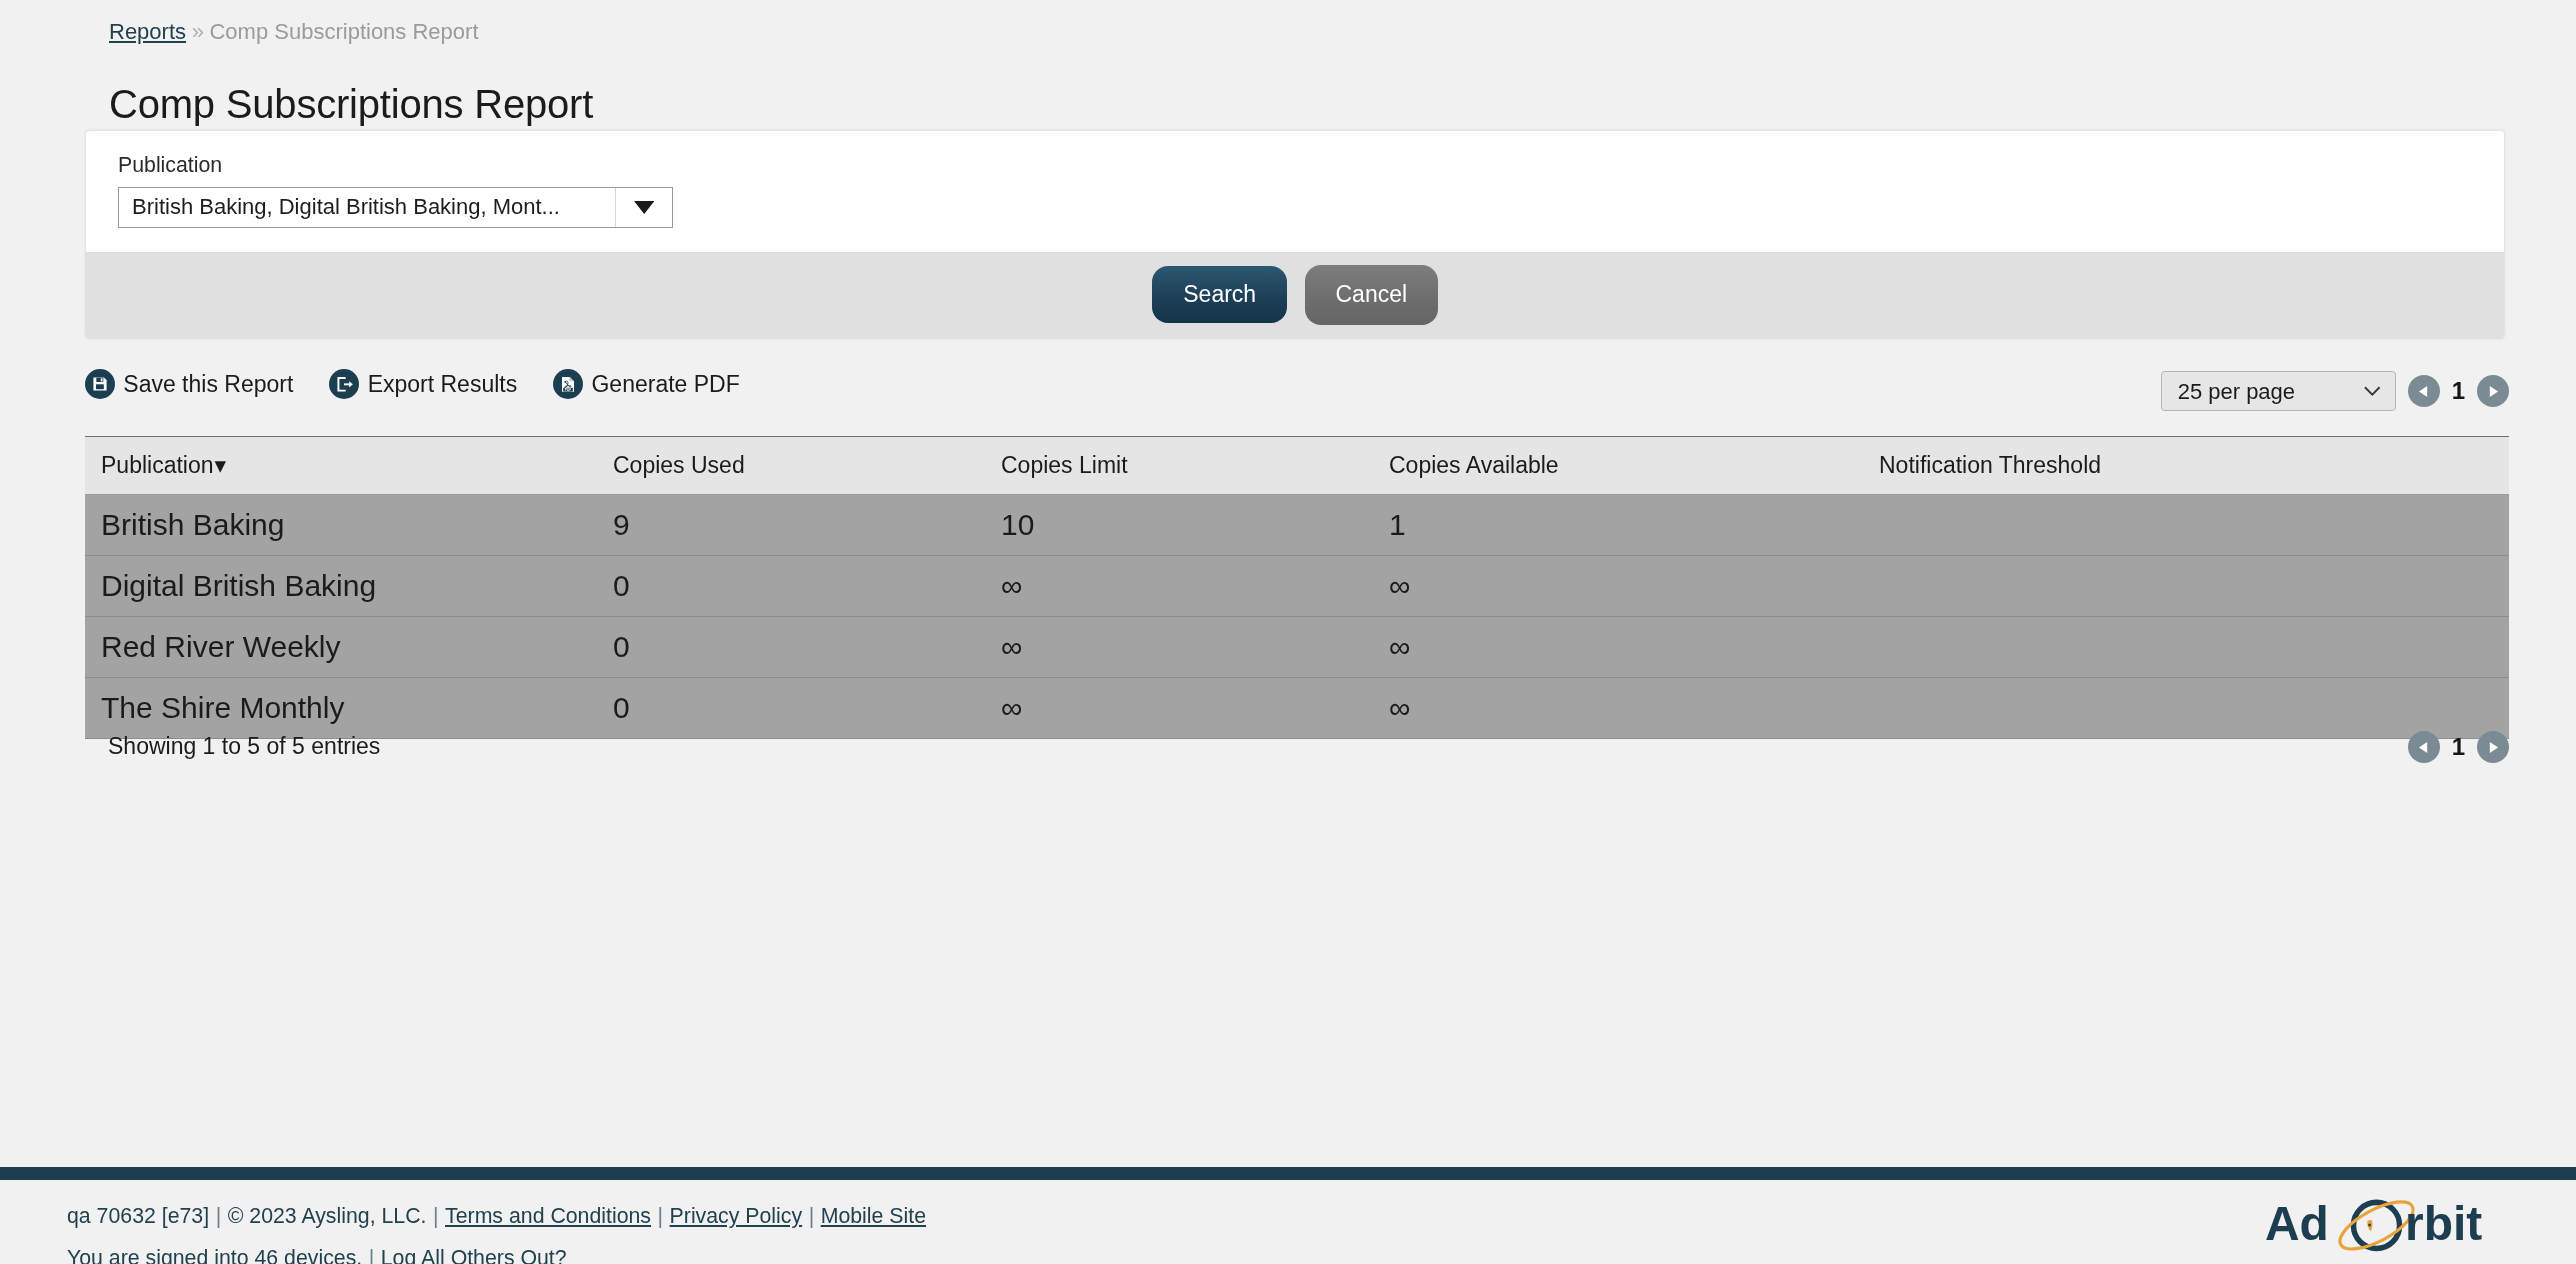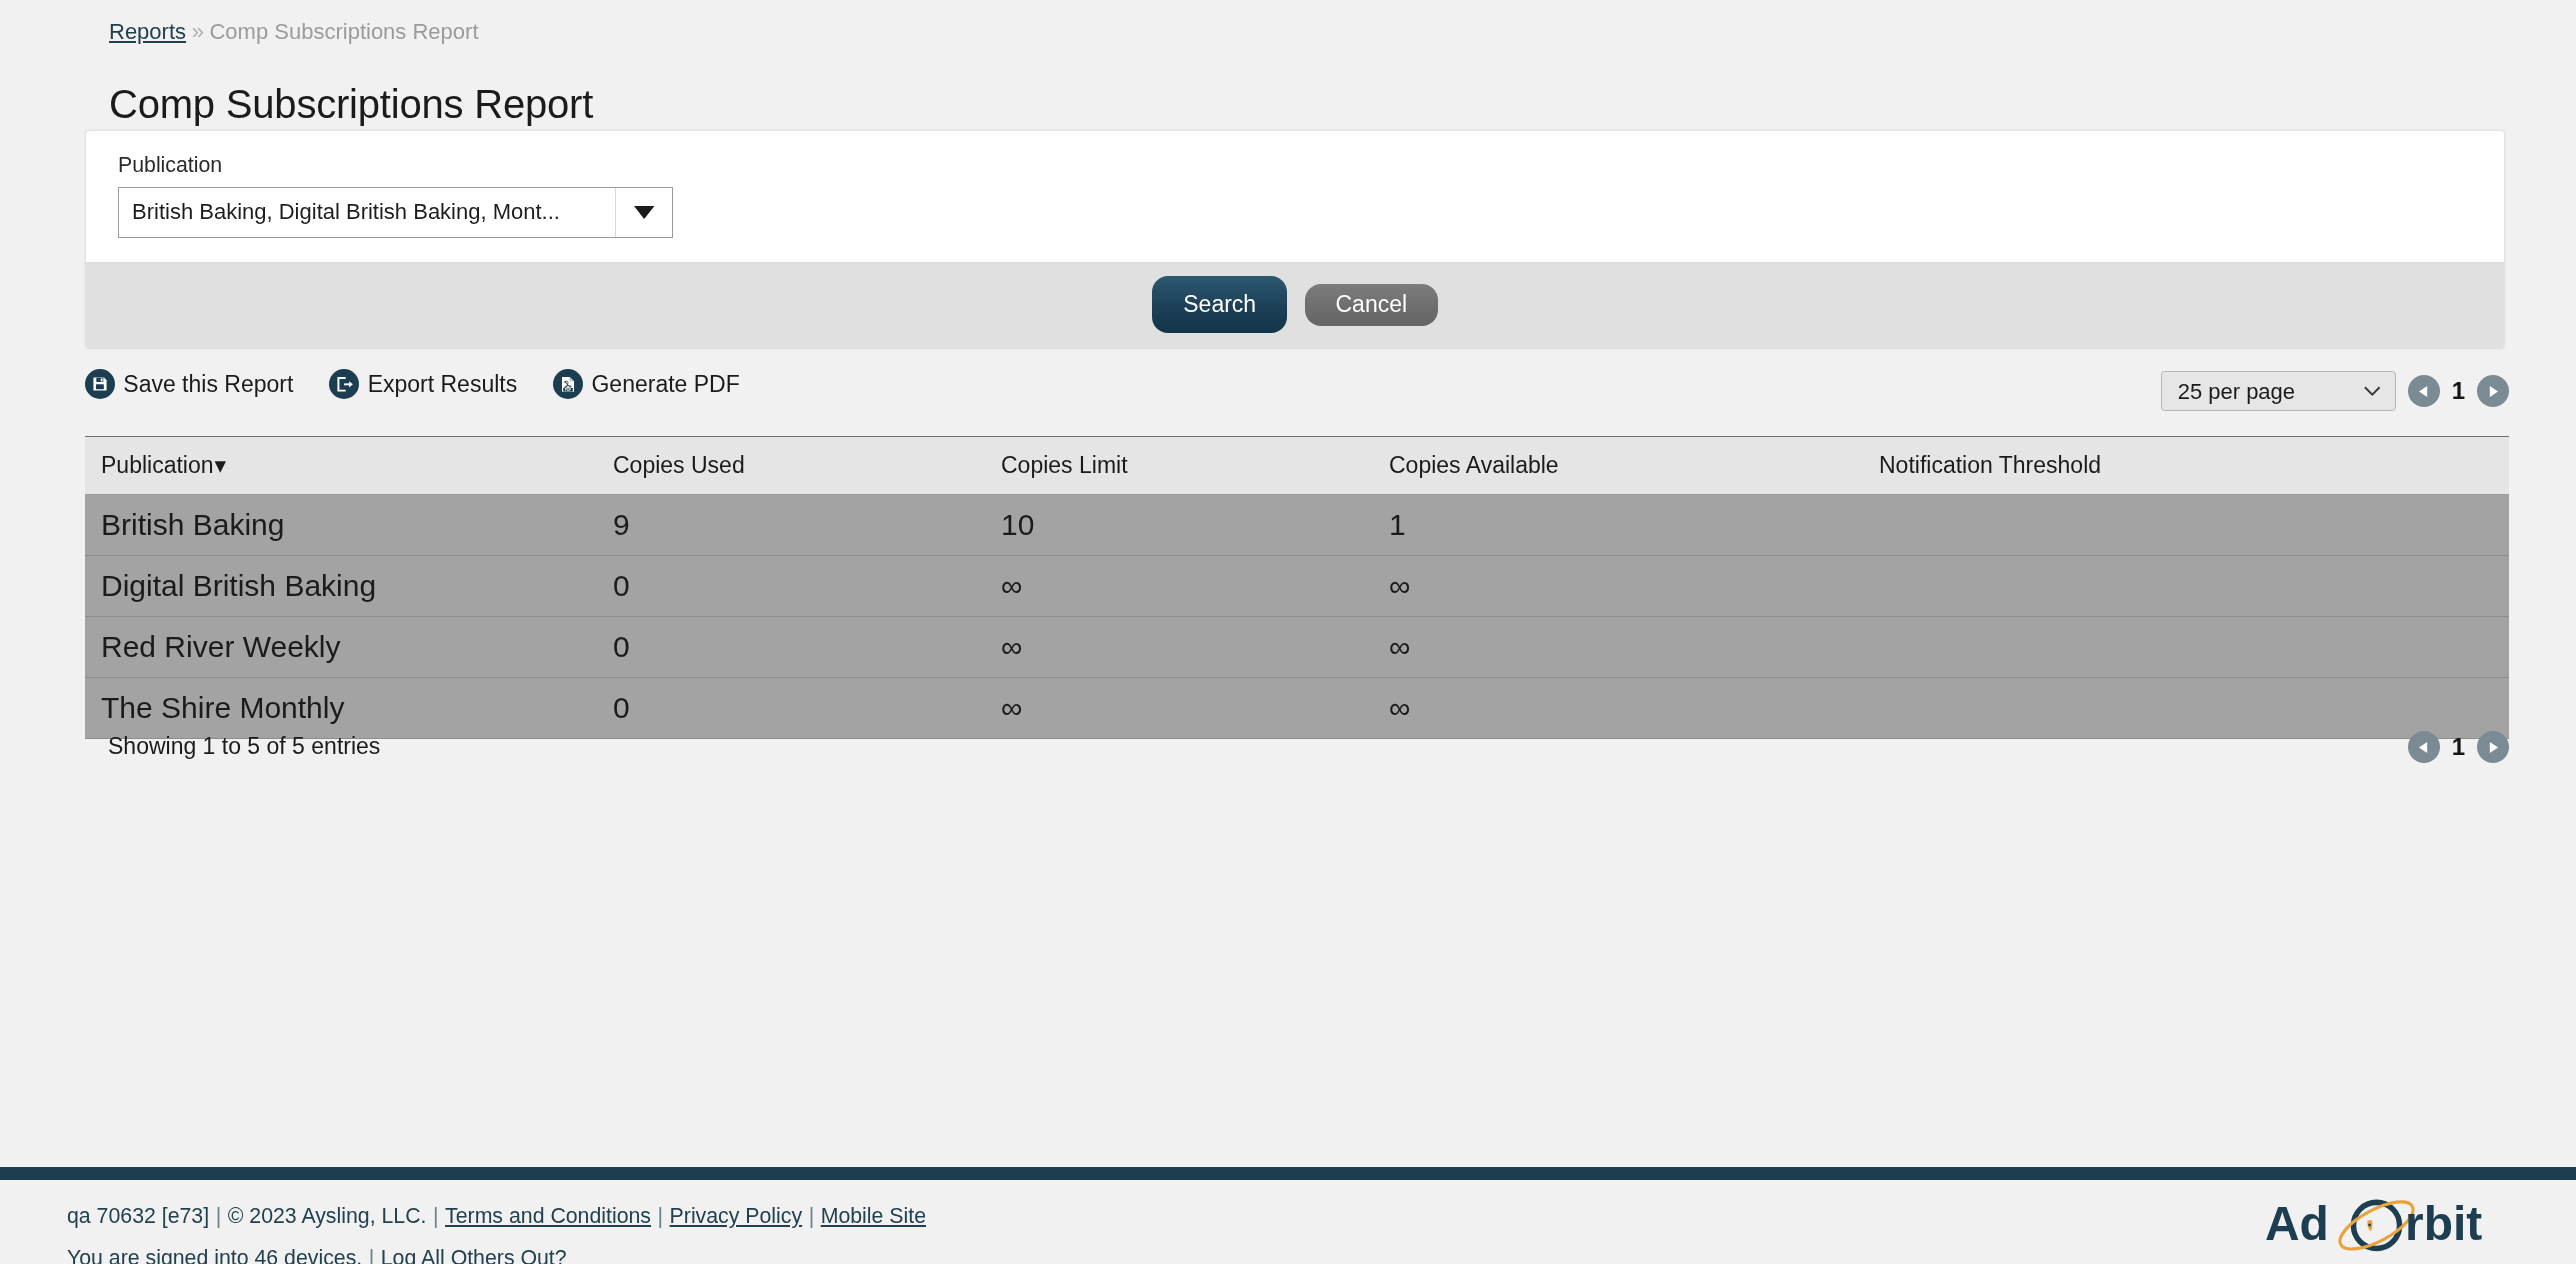--- a/index.html
+++ b/index.html
@@ -40,21 +40,21 @@
     box-shadow: 0 0.9px 1.9px rgba(0,0,0,0.10);
     overflow: hidden;
   }
   .card-body { padding: 21.3px 32px 24px 32px; }
   .field-label {
     font-size: 21.3px; line-height: 26px; color: #2a2a2a;
     margin-bottom: 8.3px;
   }
   .select-wrap {
     display: inline-flex; align-items: stretch;
-    height: 51px; width: 555px;
+    height: 41px; width: 555px;
     border: 0.9px solid #9a9a9a;
     background: #fff;
   }
   .select-wrap .sel-text {
     flex: 1; display: flex; align-items: center;
     padding: 0 13px;
     font-size: 22px; color: #1d1d1d;
     border-right: 0.9px solid #d9d9d9;
     overflow: hidden; white-space: nowrap;
   }
@@ -76,21 +76,21 @@
     font-family: "Liberation Sans", sans-serif;
     font-size: 23px; color: #ffffff;
     cursor: pointer; line-height: 1;
     display: inline-flex; align-items: center; justify-content: center;
   }
   .btn-search {
     width: 135px; height: 57px;
     background: linear-gradient(to bottom, #2c5871 0%, #1d4057 55%, #133449 100%);
   }
   .btn-cancel {
-    width: 133px; height: 42px;
+    width: 133px; height: 60px;
     background: linear-gradient(to bottom, #7d7d7d 0%, #6e6e6e 55%, #656565 100%);
   }
 
   
   .toolbar {
     position: absolute; left: 85px; top: 369px;
     display: flex; align-items: center; gap: 36px; text-align: center;
   }
   .tool-action {
     display: inline-flex; align-items: center; gap: 8.3px;

